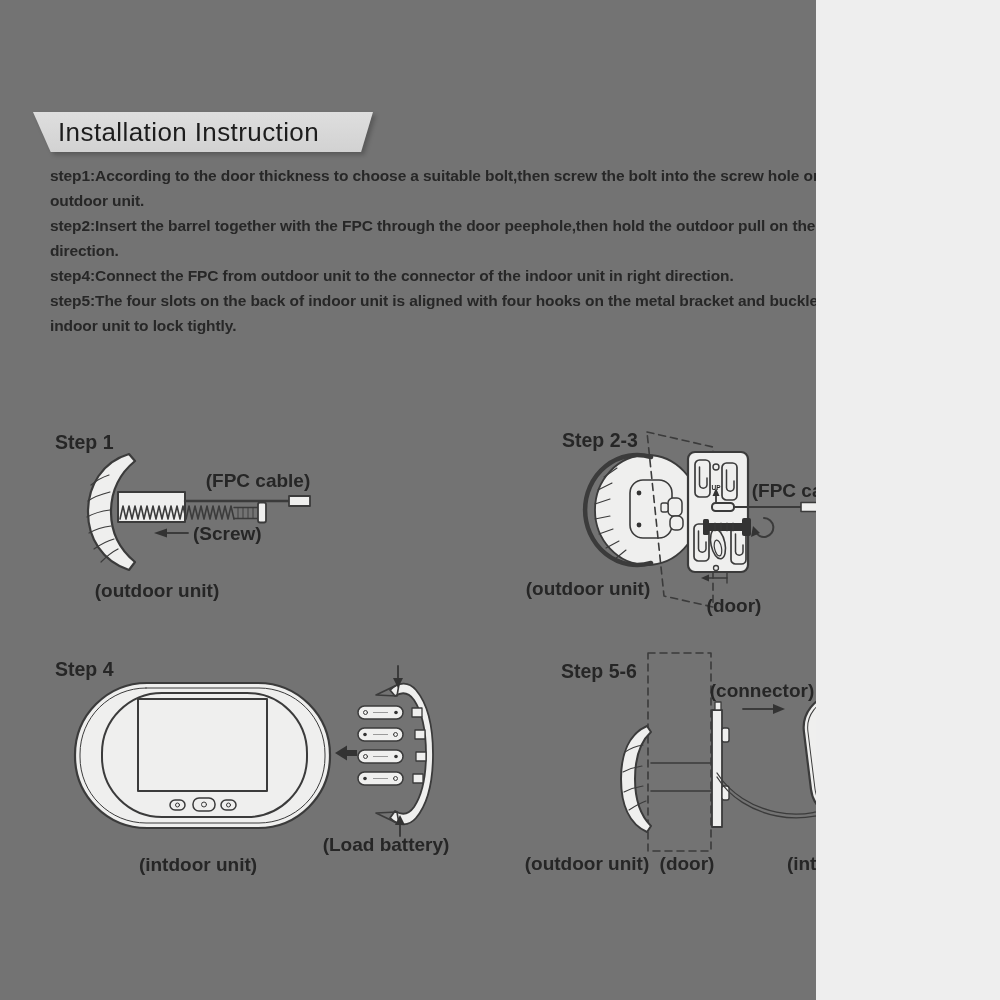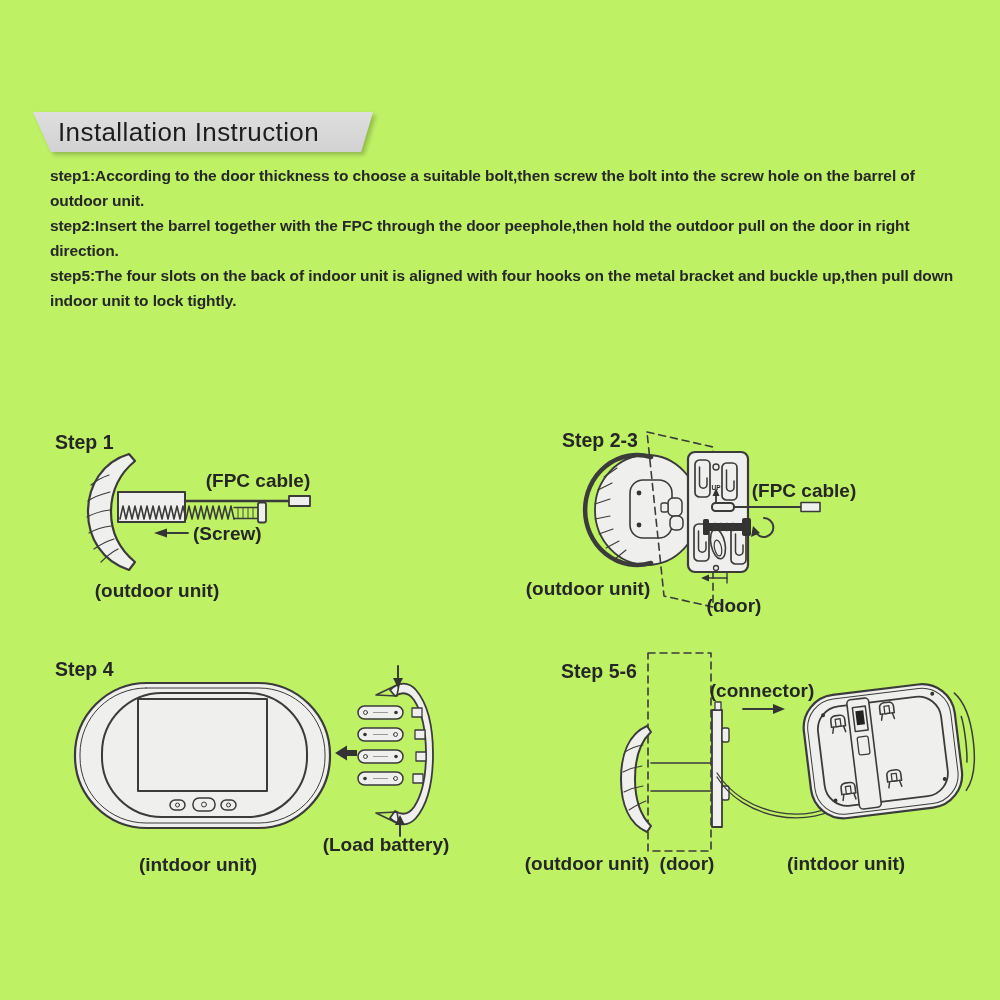--- a/index.html
+++ b/index.html
@@ -1,19 +1,19 @@
 <!DOCTYPE html>
 <html><head>
 <meta charset="utf-8">
 <style>
   * { margin:0; padding:0; box-sizing:border-box; }
   html,body { background:#eeeeee; }
   .canvas {
-    position:relative; width:1000px; height:1000px;
-    background:#bef264; overflow:hidden;
+    position:relative; width:816px; height:1000px;
+    background:#737373; overflow:hidden;
     font-family:"Liberation Sans", sans-serif; color:#262626;
   }
   
   .title-wrap {
     position:absolute; left:33px; top:112px; width:340px; height:40px;
     filter:drop-shadow(3px 3px 2px rgba(0,0,0,0.22));
   }
   .title-box {
     width:100%; height:100%;
     background:linear-gradient(180deg,#dedede 0%,#d2d2d2 100%);
@@ -53,20 +53,21 @@
 
   <div class="title-wrap">
     <div class="title-box">
       <h1>Installation Instruction</h1>
     </div>
   </div>
 
   <div class="steps">
     <p>step1:According to the door thickness to choose a suitable bolt,then screw the bolt into the screw hole on the barrel of outdoor unit.</p>
     <p>step2:Insert the barrel together with the FPC through the door peephole,then hold the outdoor pull on the door in right direction.</p>
+    <p>step4:Connect the FPC from outdoor unit to the connector of the indoor unit in right direction.</p>
     <p>step5:The four slots on the back of indoor unit is aligned with four hooks on the metal bracket and buckle up,then pull down indoor unit to lock tightly.</p>
   </div>
 
   <svg id="d1" class="diag" width="320" height="185" viewBox="0 0 320 185">
     <text class="steplbl" x="15" y="24">Step 1</text>
 
     <g>
       <path class="ln bg" stroke-width="2.2" d="M89,29 C62,37 48,61 48,87 C48,113 62,136 89,145 L95,137 C78,123 71,106 71,87 C71,68 78,50 95,36 Z"></path>
       <path class="ln" stroke-width="1.2" d="M51,60 C57,55 63,52 69,50"></path>
       <path class="ln" stroke-width="1.2" d="M48,76 C55,71 62,69 70,67"></path>

